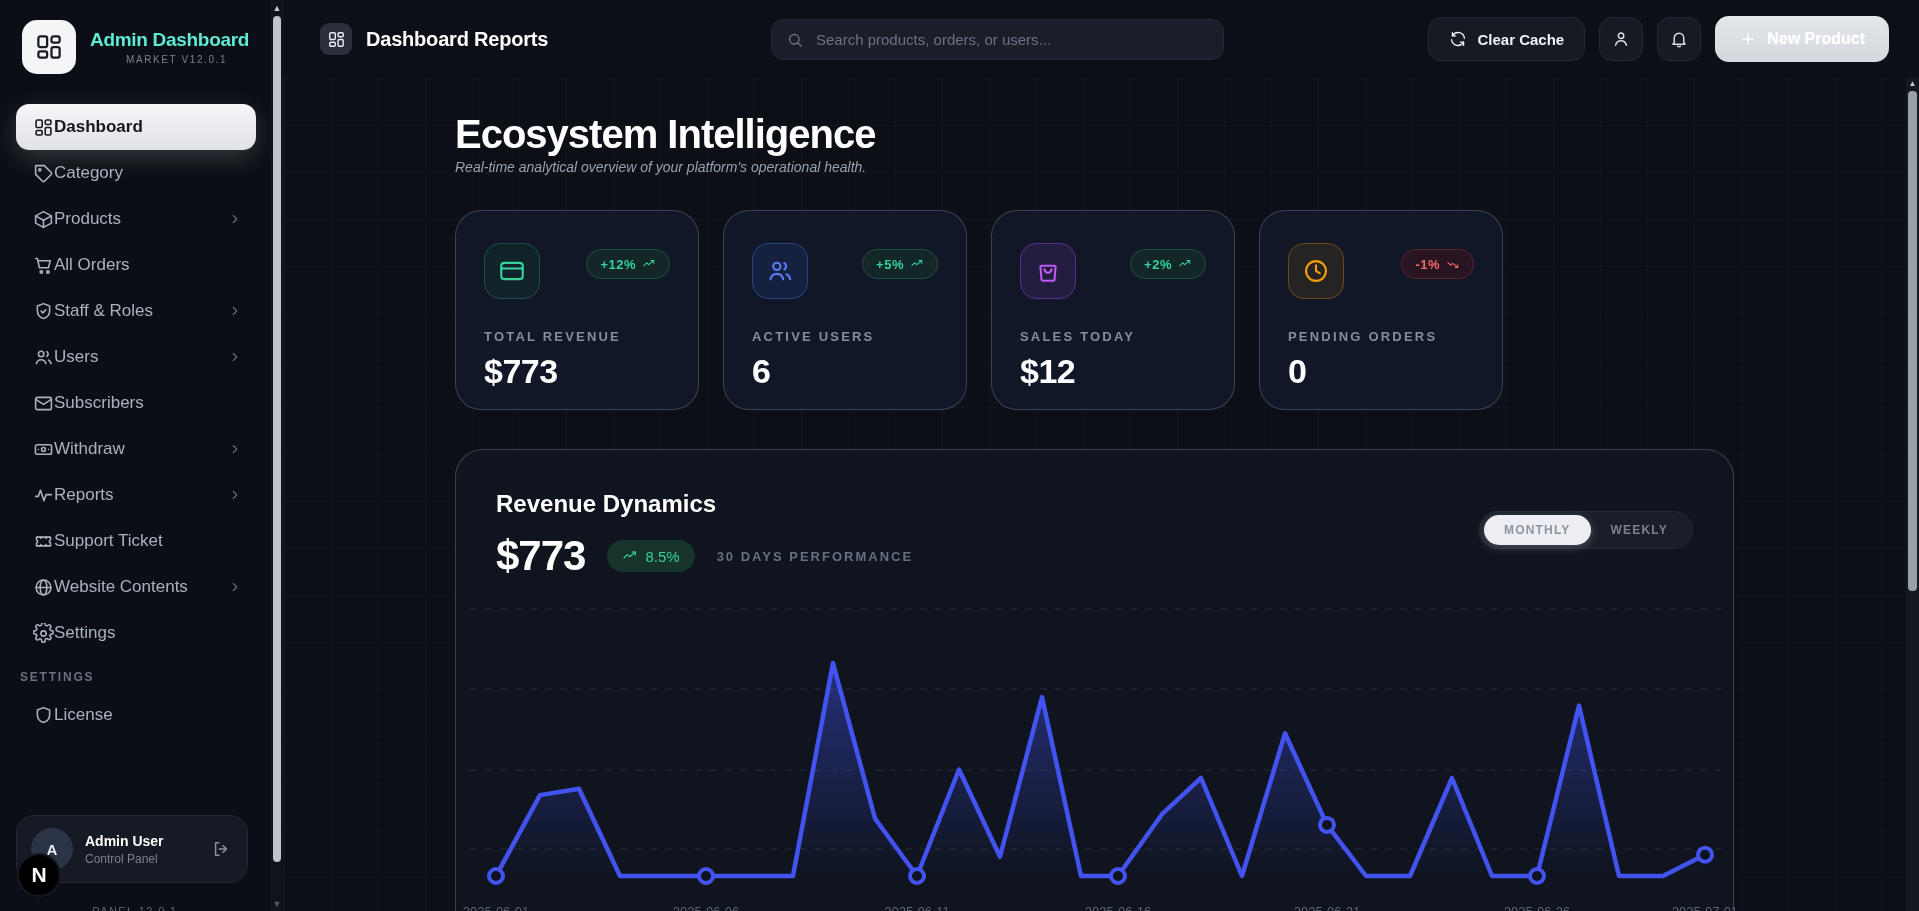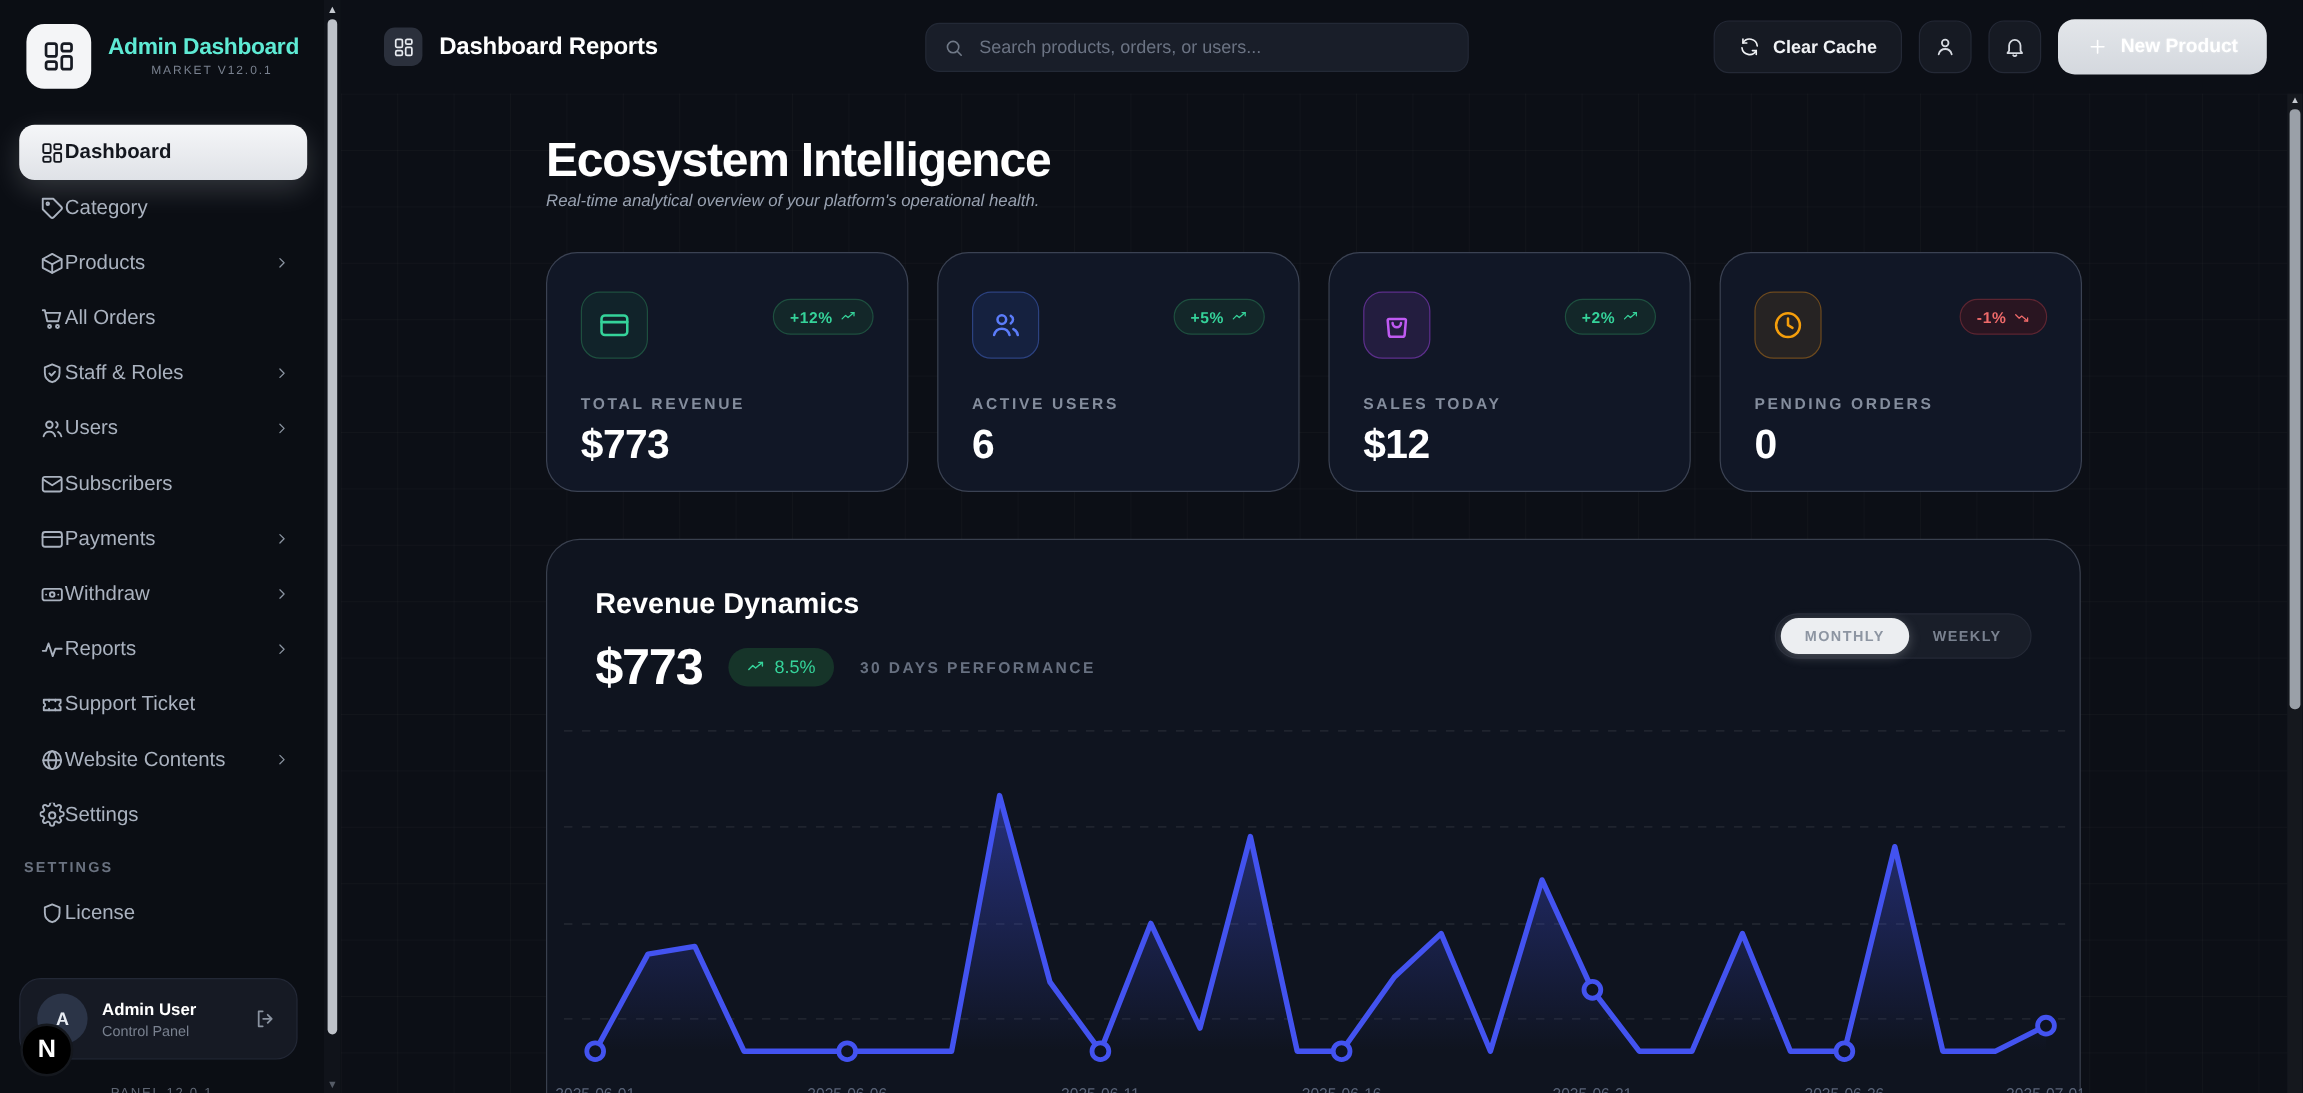--- a/index.html
+++ b/index.html
@@ -55,21 +55,21 @@
   .btn-light svg{width:18px;height:18px;}
 
   .content{position:absolute;left:0;top:78px;right:13px;bottom:0;overflow:hidden;
     background-image:linear-gradient(rgba(255,255,255,.025) 1px,transparent 1px),linear-gradient(90deg,rgba(255,255,255,.025) 1px,transparent 1px);
     background-size:47px 47px;}
   .page-head{margin:34px 0 0 171px;}
   .page-title{font-size:40px;font-weight:bold;color:#ffffff;letter-spacing:-1px;}
   .page-sub{font-size:14px;color:#98a1b0;margin-top:2px;font-style:italic;}
 
   .cards{position:absolute;left:171px;top:132px;display:flex;gap:24px;}
-  .card{width:302px;height:200px;background:#111726;border:1px solid rgba(170,180,200,.28);border-radius:26px;position:relative;padding:32px 28px;}
+  .card{width:244px;height:200px;background:#111726;border:1px solid rgba(170,180,200,.28);border-radius:26px;position:relative;padding:32px 28px;}
   .tile{width:56px;height:56px;border-radius:16px;display:flex;align-items:center;justify-content:center;}
   .tile svg{width:28px;height:28px;}
   .badge{position:absolute;right:28px;top:38px;height:30px;border-radius:15px;display:flex;align-items:center;gap:6px;padding:0 13px;font-size:13px;font-weight:bold;letter-spacing:.5px;}
   .badge svg{width:14px;height:14px;}
   .card-label{margin-top:30px;font-size:13px;letter-spacing:2.2px;color:#848d9d;font-weight:bold;}
   .card-value{margin-top:8px;font-size:34px;font-weight:bold;color:#ffffff;letter-spacing:-.5px;}
   .acc-green .tile{background:rgba(16,80,60,.22);border:1px solid #1e4f3f;color:#35d39a;}
   .acc-blue .tile{background:rgba(46,84,180,.18);border:1px solid #2c4280;color:#5b7cfa;}
   .acc-purple .tile{background:rgba(130,60,200,.16);border:1px solid #5d2f8c;color:#bf5af2;}
   .acc-orange .tile{background:rgba(200,120,20,.12);border:1px solid #6d4a1e;color:#f59e0b;}
@@ -187,34 +187,20 @@
             </span>
           </div>
           <div class="menu-item">
             <span class="mi-icon">
               <svg viewBox="0 0 24 24" fill="none" stroke="currentColor" stroke-width="1.8" stroke-linecap="round" stroke-linejoin="round">
                 <rect x="3" y="5" width="18" height="14" rx="2"></rect>
                 <path d="M3.5 7.5 12 13l8.5-5.5"></path>
               </svg>
             </span>
             <span>Subscribers</span>
-          </div>
-          <div class="menu-item">
-            <span class="mi-icon">
-              <svg viewBox="0 0 24 24" fill="none" stroke="currentColor" stroke-width="1.8" stroke-linecap="round" stroke-linejoin="round">
-                <rect x="2.8" y="5" width="18.4" height="14" rx="2.4"></rect>
-                <path d="M2.8 9.8h18.4"></path>
-              </svg>
-            </span>
-            <span>Payments</span>
-            <span class="chev">
-              <svg viewBox="0 0 24 24" fill="none" stroke="currentColor" stroke-width="1.8" stroke-linecap="round" stroke-linejoin="round">
-                <path d="M9 6l6 6-6 6"></path>
-              </svg>
-            </span>
           </div>
           <div class="menu-item">
             <span class="mi-icon">
               <svg viewBox="0 0 24 24" fill="none" stroke="currentColor" stroke-width="1.8" stroke-linecap="round" stroke-linejoin="round">
                 <rect x="2.8" y="6.5" width="18.4" height="11" rx="2"></rect>
                 <circle cx="12" cy="12" r="2.2"></circle>
                 <path d="M6.2 12h.01M17.8 12h.01"></path>
               </svg>
             </span>
             <span>Withdraw</span>

